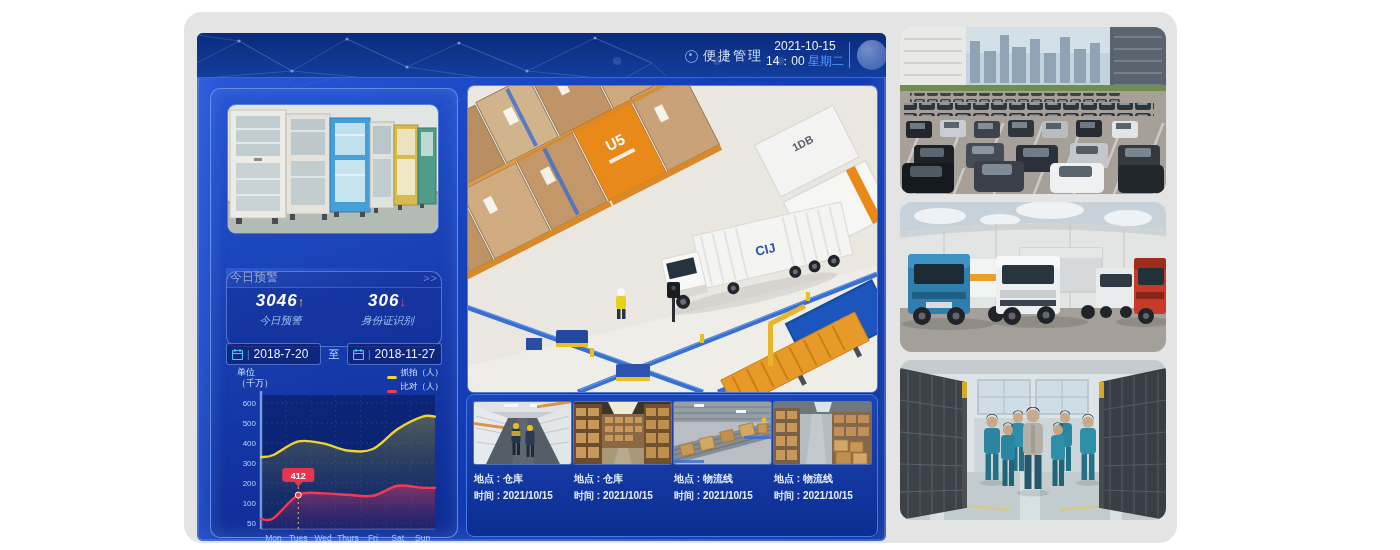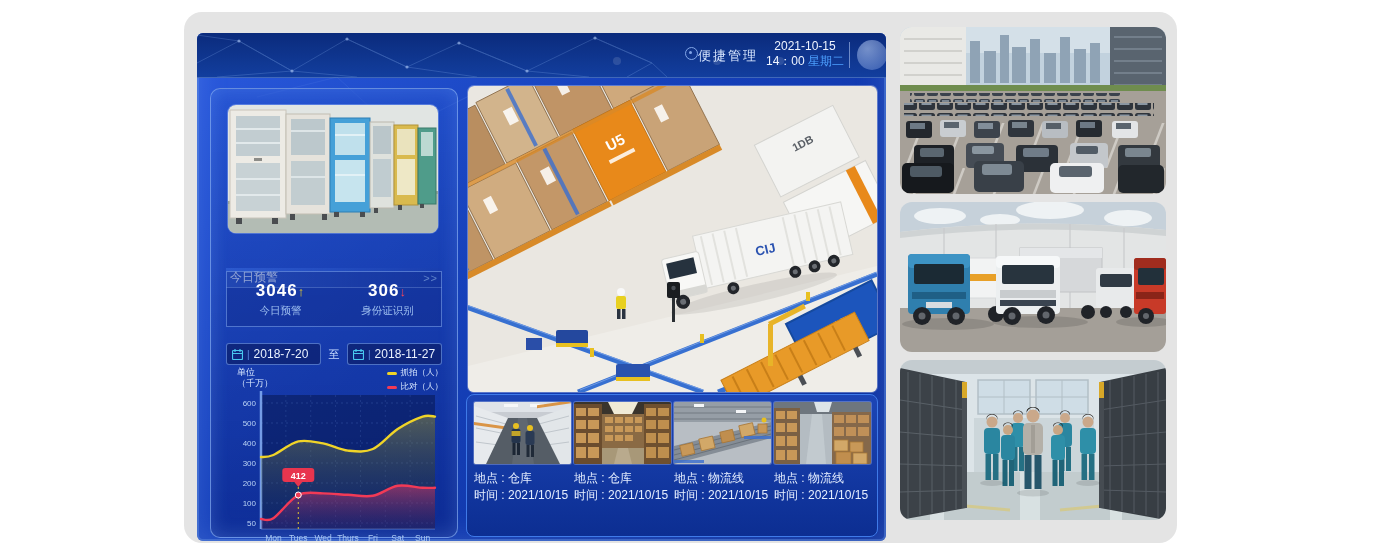--- a/index.html
+++ b/index.html
@@ -9,21 +9,21 @@
               background:#e4e4e4;border-radius:18px;}
   
   .dashboard{position:absolute;left:197px;top:33px;width:689px;height:508px;border-radius:6px;
              background:linear-gradient(135deg,#2a5ade 0%,#1641bb 42%,#0b2e9a 100%);
              box-shadow:inset 0 0 0 2px rgba(100,145,225,.45), inset 0 0 30px rgba(140,180,255,.25);
              overflow:hidden;}
   .topbar{position:absolute;left:0;top:0;width:100%;height:44px;
           background:linear-gradient(180deg,#0b2b7c 0%,#123e9e 100%);
           border-bottom:1px solid rgba(110,155,235,.55);}
   .plexus{position:absolute;left:0;top:0;pointer-events:none;}
-  .app-title{position:absolute;left:488px;top:14px;display:flex;align-items:flex-start;
+  .app-title{position:absolute;left:488px;top:14px;display:flex;align-items:center;gap:5px;
              color:#d9e7ff;font-size:13px;letter-spacing:2px;}
   .logo-dot{width:11px;height:11px;border:1.5px solid #9fc2ff;border-radius:50%;opacity:.8;
             display:inline-block;position:relative;}
   .logo-dot::after{content:"";position:absolute;left:2.5px;top:2.5px;width:3px;height:3px;
             background:#9fc2ff;border-radius:50%;}
   .clock{position:absolute;left:566px;top:6px;width:84px;text-align:center;color:#eef4ff;
          font-size:12px;line-height:15px;}
   .clock .wd{color:#4da0ff;margin-top:20px;}
   .topbar-divider{position:absolute;left:652px;top:9px;width:1px;height:26px;background:rgba(190,210,250,.55);}
   .avatar{position:absolute;left:660px;top:7px;width:30px;height:30px;border-radius:50%;
@@ -33,54 +33,54 @@
               border:1.5px solid rgba(130,170,240,.75);
               background:linear-gradient(180deg,rgba(40,85,205,.45),rgba(10,32,125,.55));
               box-shadow:inset 0 0 18px rgba(120,170,255,.25);}
   .cab-photo{position:absolute;left:17px;top:16px;width:210px;height:128px;border-radius:8px;
              overflow:hidden;box-shadow:0 0 0 1px rgba(180,205,255,.35);}
   .warn-head{position:absolute;left:15px;top:158px;width:216px;height:20px;display:flex;
              align-items:center;justify-content:space-between;padding:0 4px;box-sizing:border-box;
              background:linear-gradient(90deg,rgba(60,110,225,.5),rgba(25,60,170,.35));
              border-bottom:1px solid rgba(140,175,245,.5);color:#d9e8ff;font-size:12px;margin-top:21px;}
   .warn-more{color:#8ab4f0;font-size:11px;letter-spacing:1px;cursor:pointer;}
-  .stats-box{position:absolute;left:15px;top:182px;width:216px;height:56px;box-sizing:border-box;
-             border:1px solid rgba(120,160,235,.6);border-radius:0;background:rgba(14,38,130,.35);
-             display:flex;}
+  .stats-box{position:absolute;left:15px;top:182px;width:216px;height:76px;box-sizing:border-box;
+             border:1px solid rgba(120,160,235,.6);border-radius:11px;background:rgba(14,38,130,.35);
+             display:flex;font-style:italic;}
   .stat{flex:1;display:flex;flex-direction:column;align-items:center;justify-content:center;gap:3px;}
   .stat-val{color:#fff;font-size:17px;font-weight:bold;letter-spacing:1px;}
   .stat-val .arrow{font-size:13px;font-weight:bold;}
   .arrow.up{color:#f0d428;}
   .arrow.down{color:#f8465a;}
   .stat-label{color:#9fc0f0;font-size:10.5px;}
   .dates-row{position:absolute;left:15px;top:254px;width:216px;height:22px;display:flex;
              align-items:center;justify-content:space-between;}
   .date-chip{width:95px;height:22px;display:flex;align-items:center;gap:4px;padding:0 5px;
              box-sizing:border-box;background:rgba(12,30,105,.7);border:1px solid rgba(105,145,225,.7);
              border-radius:3px;cursor:pointer;}
   .date-chip .sep{color:#5b8ae0;font-size:10px;}
   .date-chip .dtext{color:#eaf2ff;font-size:12px;}
   .to-label{color:#c8dcff;font-size:11px;}
   .chart-wrap{position:absolute;left:12px;top:278px;width:222px;height:180px;}
   .chart-legend{position:absolute;right:2px;top:0;display:flex;flex-direction:column;gap:2px;}
-  .legend-row{display:flex;align-items:center;gap:4px;}
+  .legend-row{display:flex;align-items:flex-end;gap:4px;}
   .legend-dash{width:10px;height:3px;border-radius:2px;display:inline-block;}
   .legend-label{color:#d9e8ff;font-size:8.5px;}
   .unit-label{position:absolute;left:14px;top:0;color:#d9e8ff;font-size:9px;line-height:11px;}
   
   .main-image{position:absolute;left:271px;top:53px;width:409px;height:306px;border-radius:6px;
               overflow:hidden;box-shadow:0 0 0 1px rgba(255,255,255,.3);}
   .monitors{position:absolute;left:269px;top:361px;width:412px;height:143px;box-sizing:border-box;
             border:1.5px solid #3f7ae8;border-radius:8px;
             background:linear-gradient(180deg,#1c45b6,#0c2e92);padding:7px;}
   .thumbs{display:flex;gap:3px;}
   .thumb{width:97px;height:62px;border-radius:2px;overflow:hidden;flex:none;cursor:pointer;
          box-shadow:0 0 0 1px rgba(255,255,255,.25);}
   .caps{display:flex;gap:3px;margin-top:6px;}
-  .cap{width:97px;flex:none;color:#e6efff;font-size:12px;line-height:17px;}
+  .cap{width:97px;flex:none;color:#e6efff;font-size:10px;line-height:17px;font-weight:bold;}
   
   .photo{position:absolute;border-radius:12px;overflow:hidden;}
   .photo-cars{left:900px;top:27px;width:266px;height:167px;}
   .photo-trucks{left:900px;top:202px;width:266px;height:150px;}
   .photo-workers{left:900px;top:360px;width:266px;height:160px;}
   svg{display:block;}
   text{font-family:"Liberation Sans",sans-serif;}
 </style>
 </head>
 <body>

